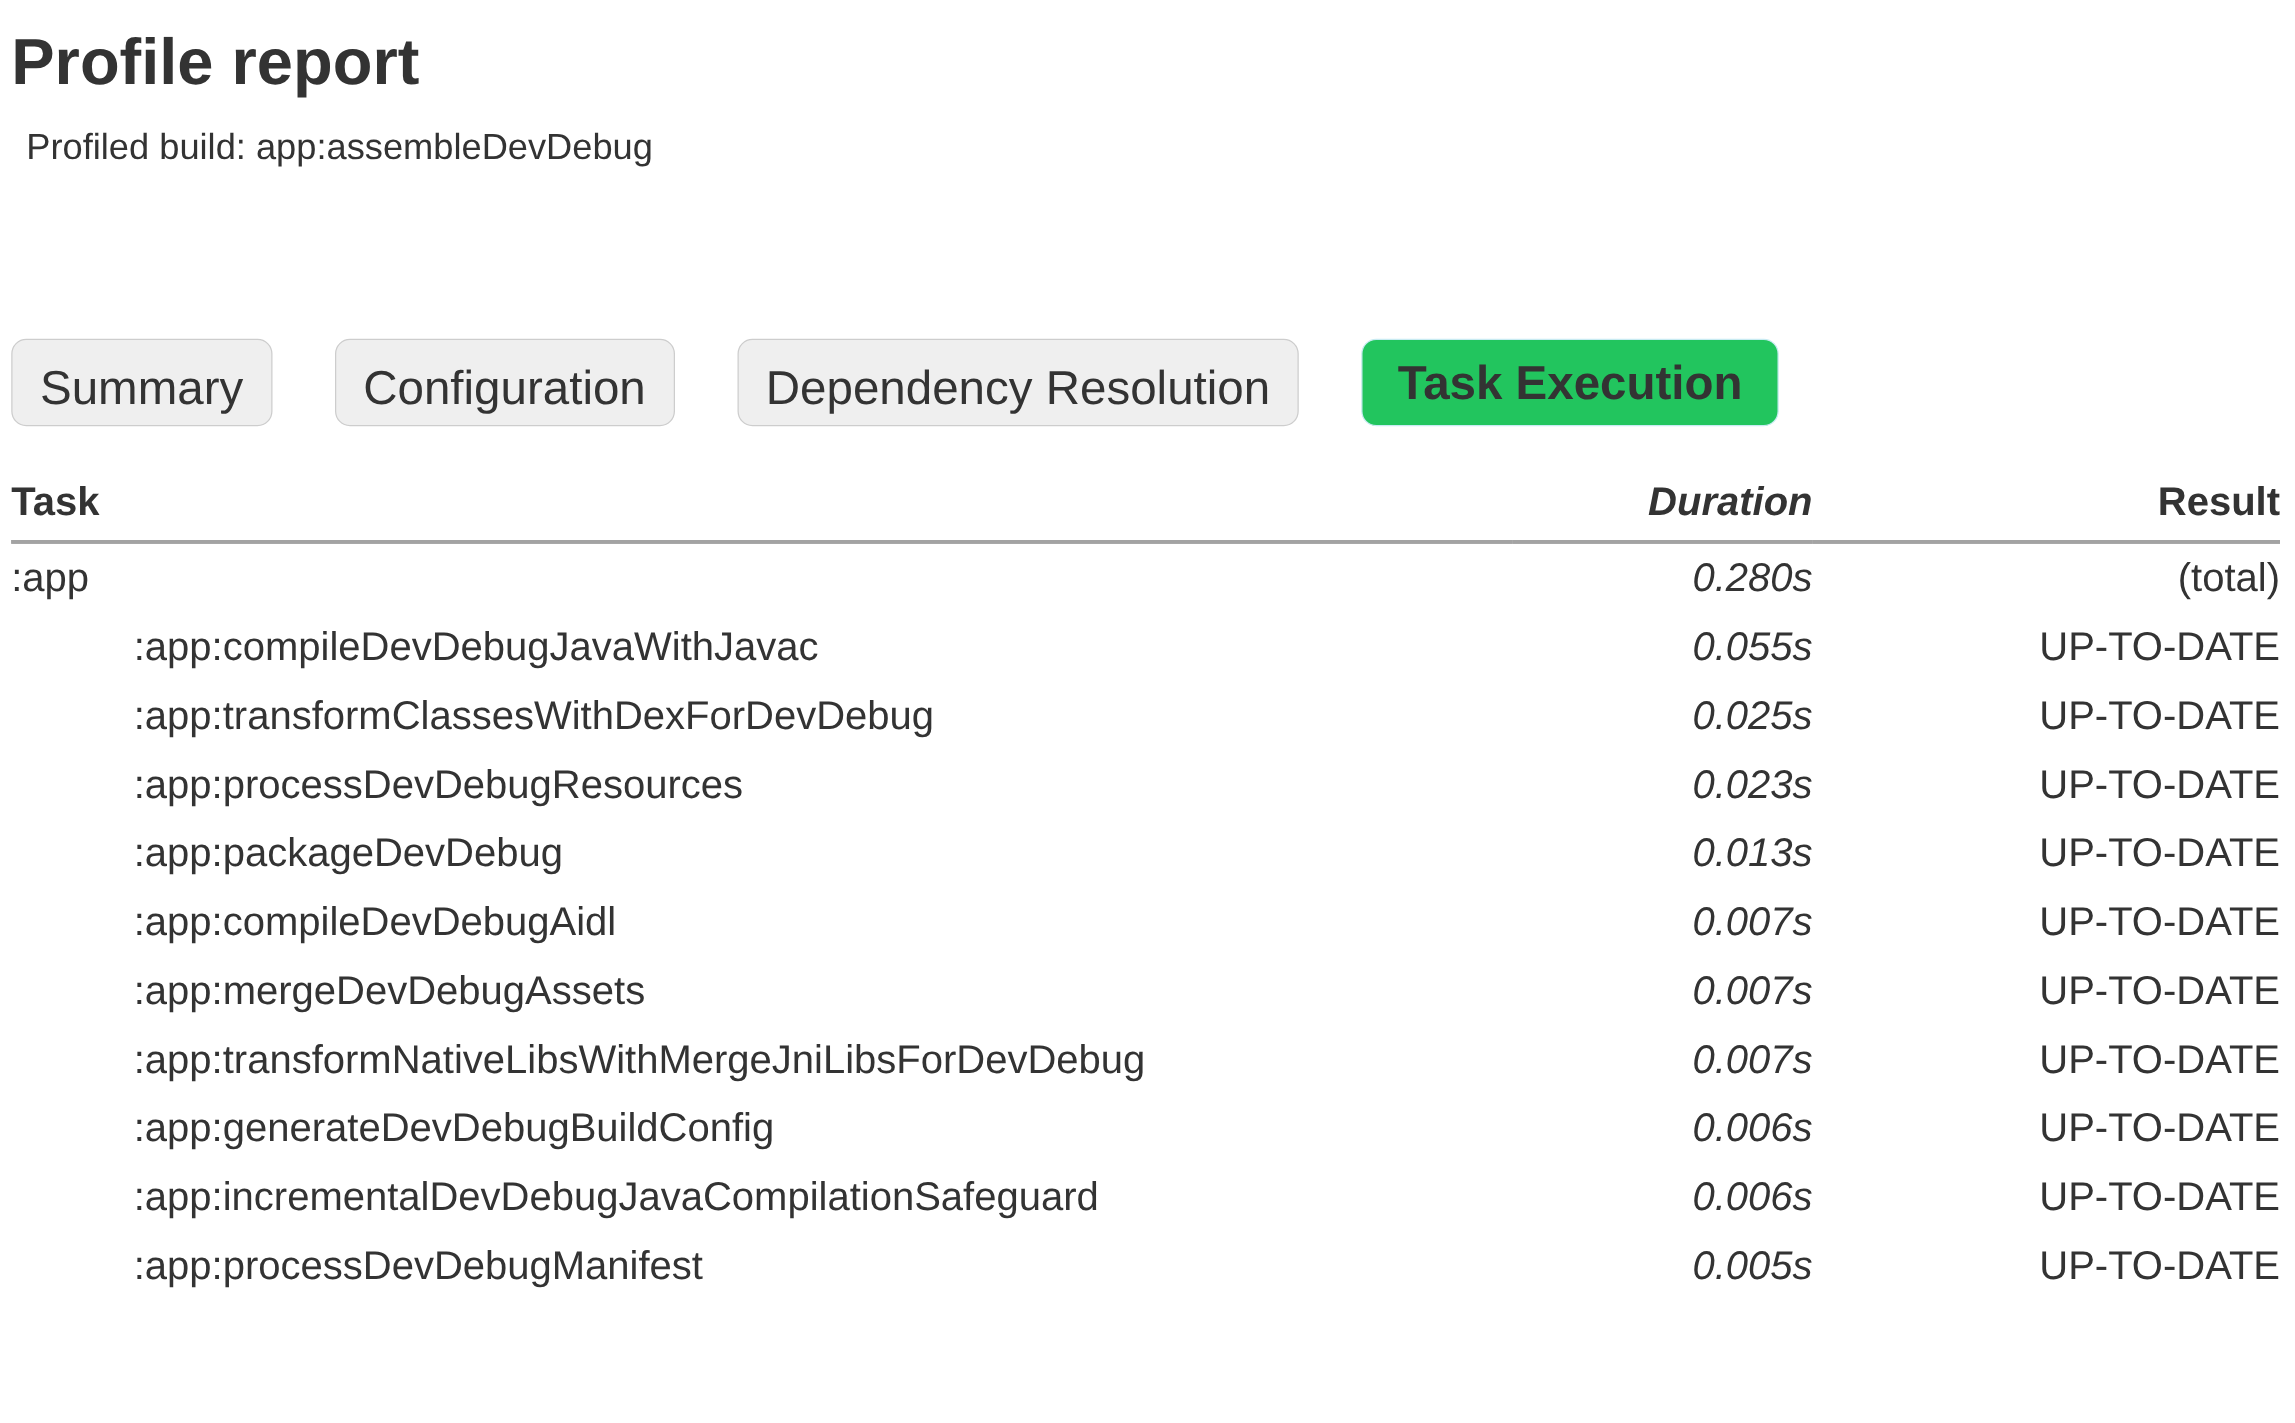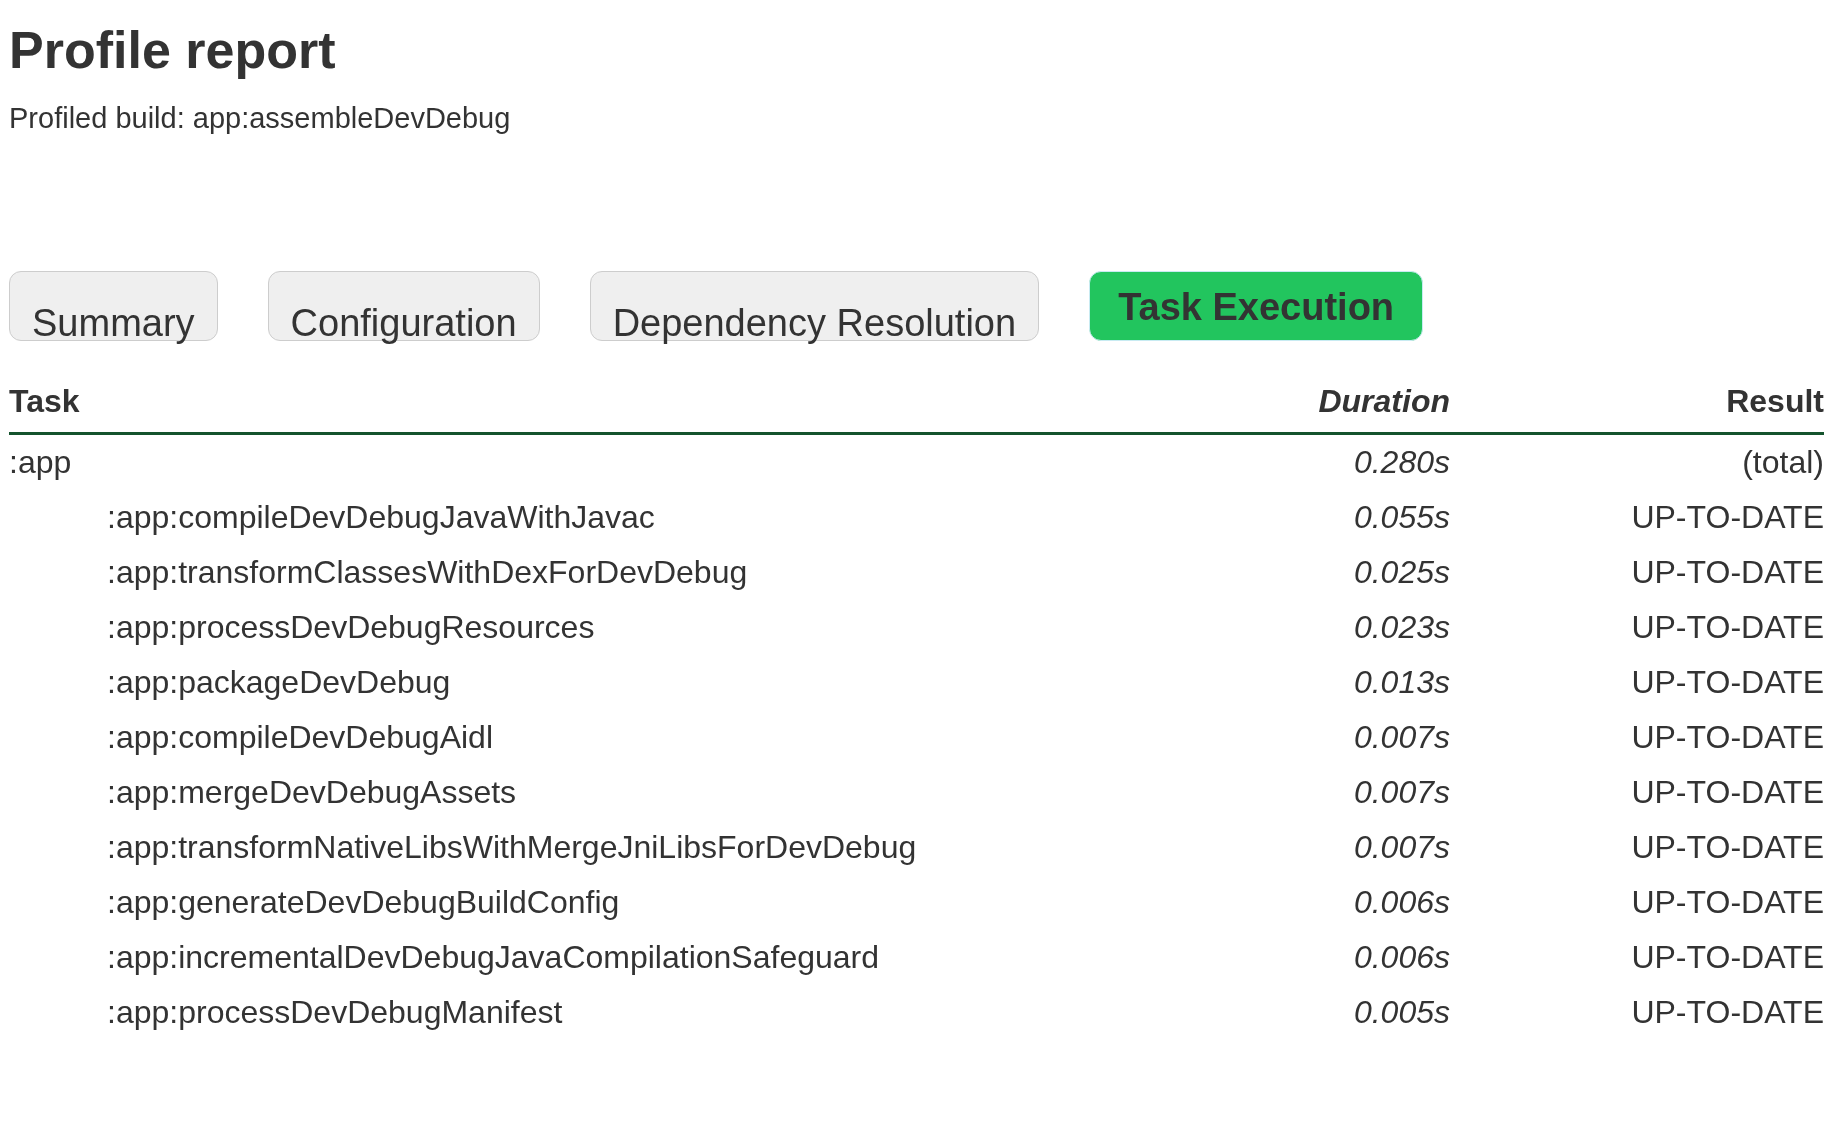--- a/index.html
+++ b/index.html
@@ -17,32 +17,32 @@
     padding: 4px 12px 0 9px;
   }
   h1.page-title {
     font-size: 52px;
     font-weight: bold;
     margin: 16px 0 22px 0;
     color: #333333;
   }
   .subtitle {
     font-size: 29px;
-    margin: 0;
+    margin: 12px;
     color: #333333;
   }
   .tab-bar {
     margin-top: 136px;
     display: flex;
     align-items: flex-start;
   }
   .tab {
     height: 70px;
     line-height: 70px;
-    padding: 16px 22px;
+    padding: 4px 22px;
     margin-right: 50px;
     font-size: 38px;
     background: #efefef;
     border: 1px solid #cdcdcd;
     border-radius: 12px;
     color: #333333;
     cursor: pointer;
     white-space: nowrap;
   }
   .tab.active {
@@ -54,21 +54,21 @@
   table.task-table {
     width: 100%;
     border-collapse: collapse;
     margin-top: 42px;
     font-size: 32px;
   }
   th {
     text-align: left;
     font-weight: bold;
     padding: 0 0 12px 0;
-    border-bottom: 3px solid #14532d;
+    border-bottom: 3px solid #a3a3a3;
     white-space: nowrap;
   }
   td {
     padding: 9px 0;
     line-height: 37px;
     white-space: nowrap;
     vertical-align: middle;
   }
   th.c-dur, td.c-dur {
     width: 240px;

